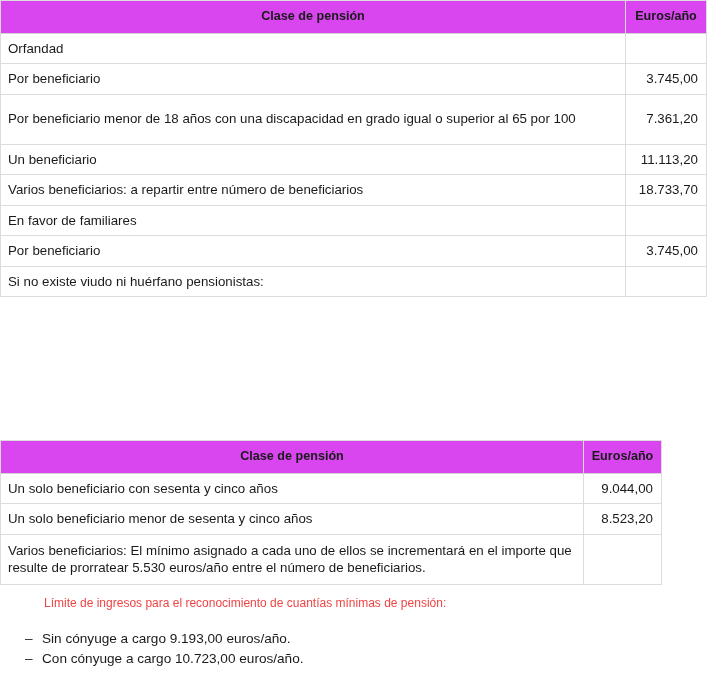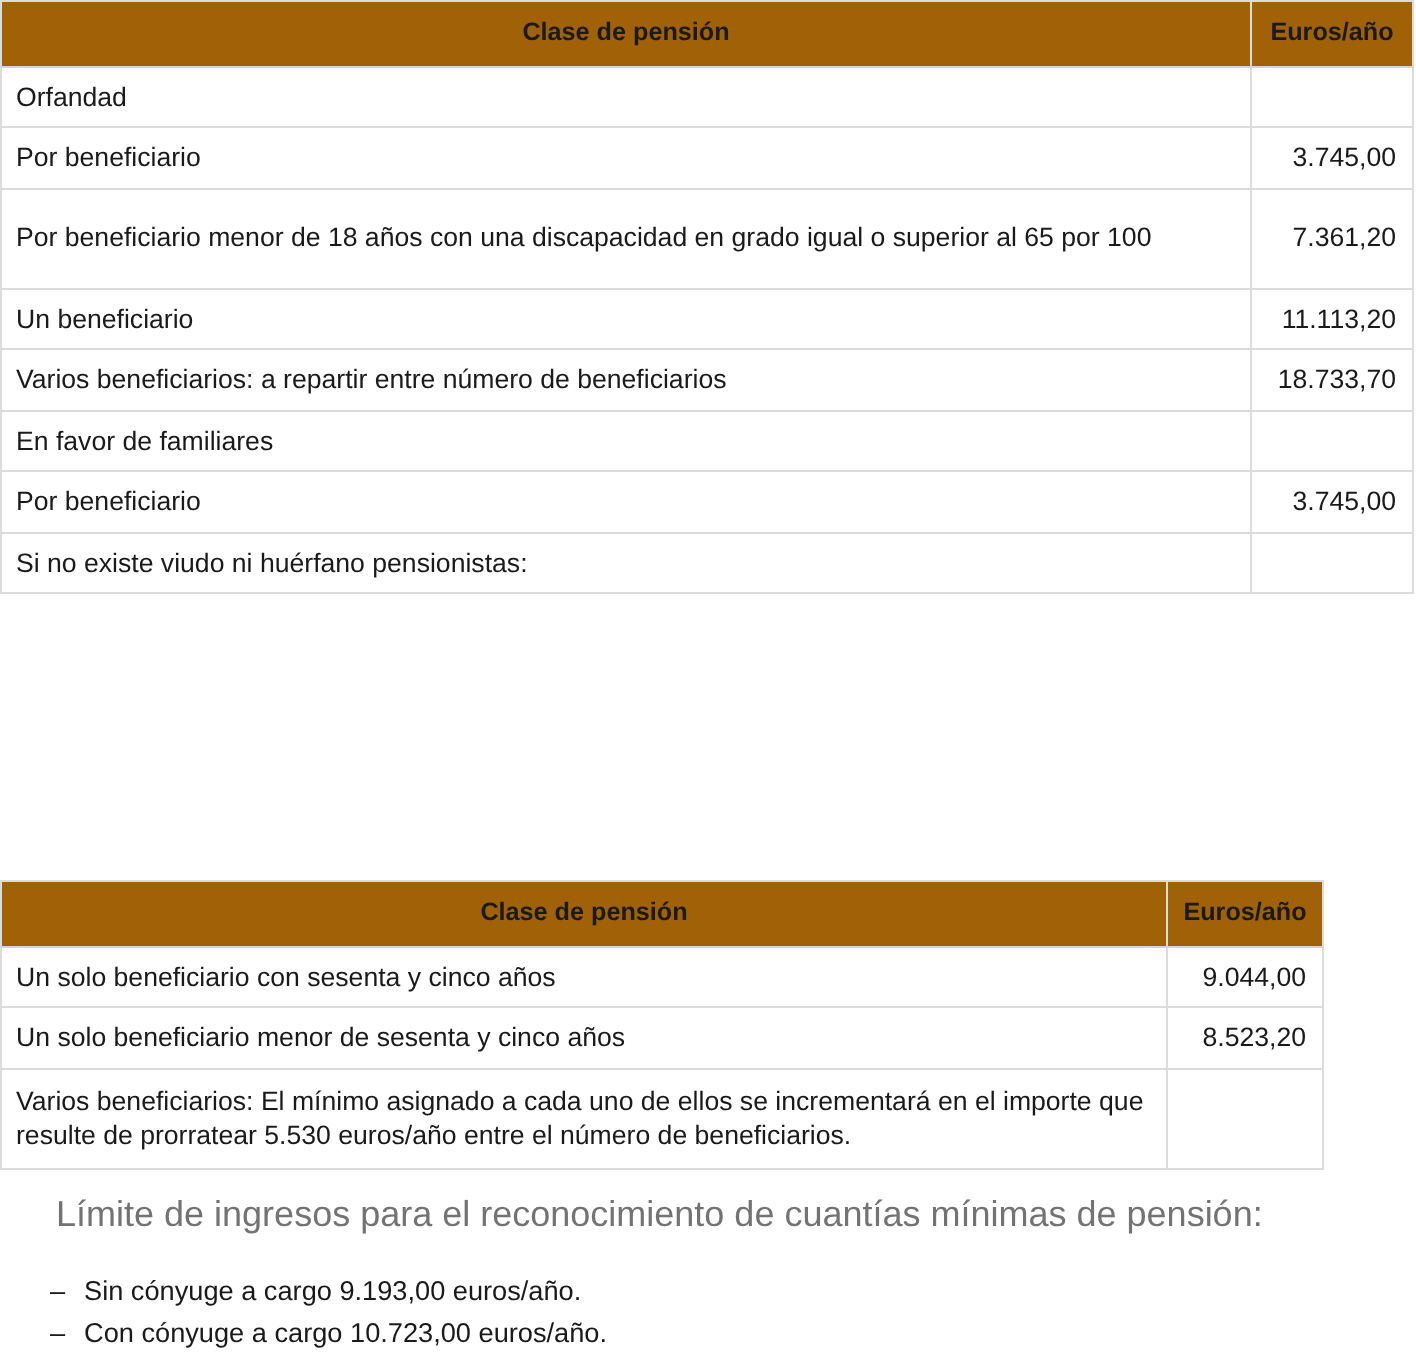--- a/index.html
+++ b/index.html
@@ -31,21 +31,21 @@
     line-height: 1.32;
     background: #ffffff;
   }
   table.pension-table th,
   table.pension-table td {
     border: 1px solid #dcdcdc;
     vertical-align: middle;
     box-sizing: border-box;
   }
   table.pension-table thead th {
-    background: #a16207;
+    background: #d946ef;
     font-weight: bold;
     font-size: 12.6px;
     text-align: center;
     padding: 7px 6px 8px 6px;
     color: #1a1a1a;
     border-bottom: 1px solid #d4d4d4;
   }
   table.pension-table tbody td.concept {
     text-align: left;
     padding: 6px 8px 6px 7px;
@@ -86,24 +86,24 @@
   #table-two col.c-amount  { width: 78px; }
 
   
   #notes {
     position: absolute;
     left: 0px;
     top: 596px;
     width: 708px;
   }
   .note-heading {
-    font-size: 18px;
+    font-size: 12px;
     line-height: 1.3;
-    padding-left: 28px;
-    color: #737373;
+    padding-left: 44px;
+    color: #ef4444;
   }
   .note-list {
     margin-top: 17px;
     padding-left: 25px;
   }
   .note-item {
     font-size: 13.6px;
     line-height: 1.52;
     display: flex;
     align-items: flex-start;

